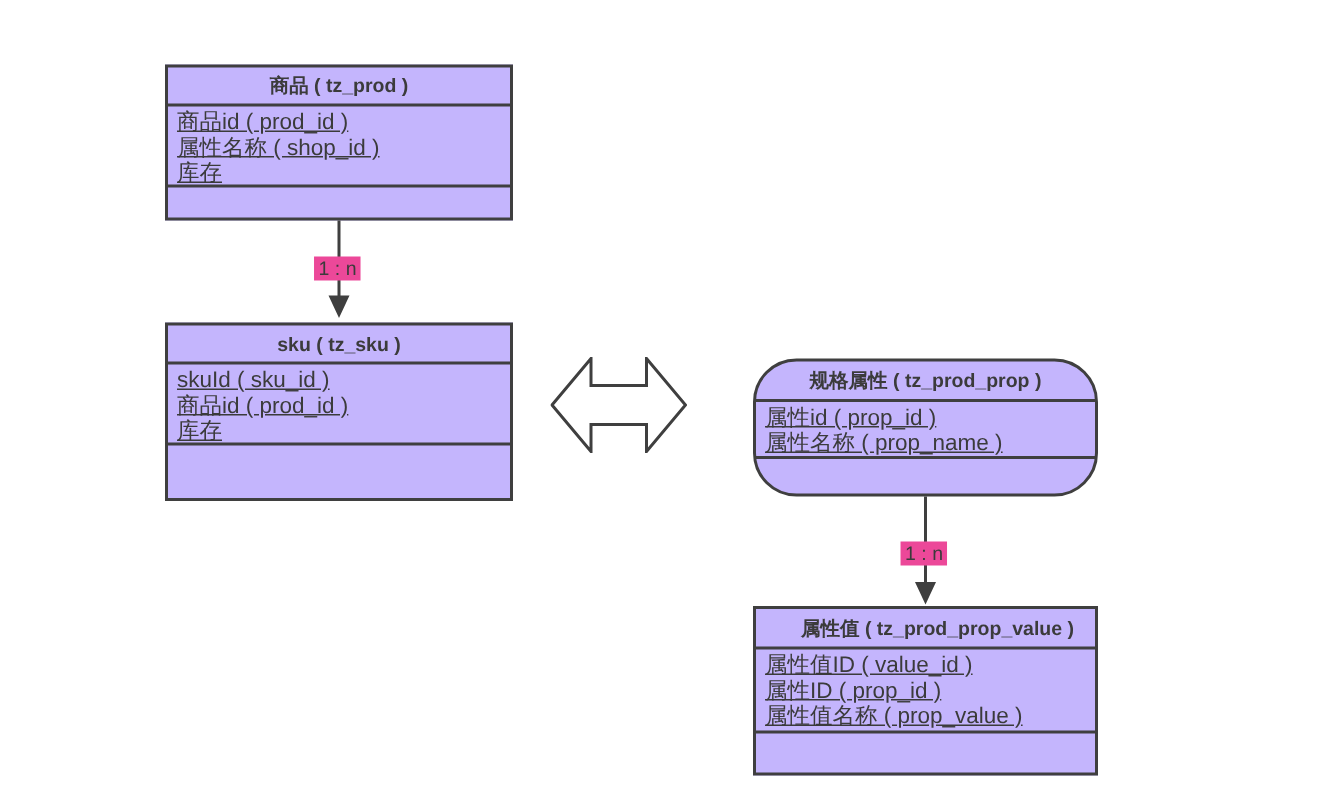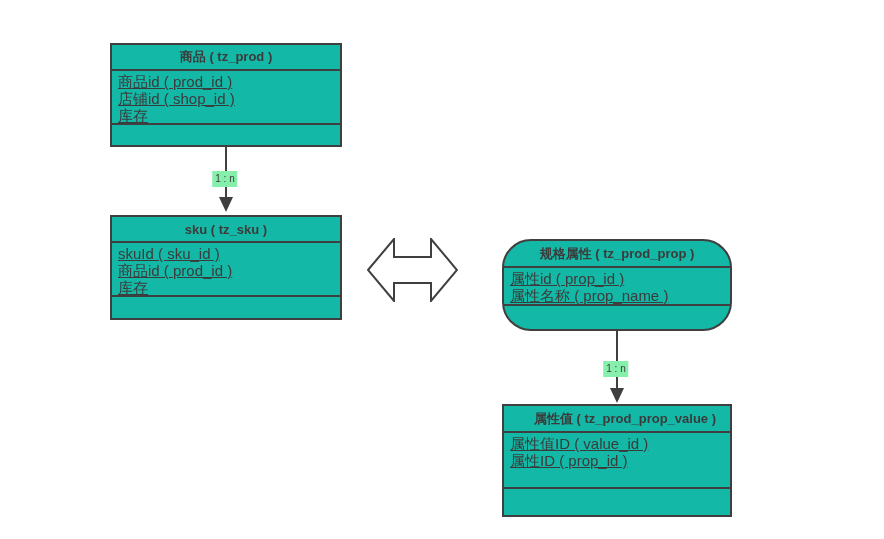--- a/index.html
+++ b/index.html
@@ -12,21 +12,21 @@
     width: 884px;
     height: 539px;
     background: #ffffff;
     font-family: "Liberation Sans", "DejaVu Sans", sans-serif;
     color: #3b3b3b;
     overflow: hidden;
   }
   .entity {
     position: absolute;
     box-sizing: border-box;
-    background: #14b8a6;
+    background: #c4b5fd;
     border: 2px solid #3f3f3f;
     display: flex;
     flex-direction: column;
   }
   .entity-title {
     flex: 0 0 auto;
     border-bottom: 2px solid #3f3f3f;
     font-size: 13px;
     font-weight: bold;
     display: flex;
@@ -57,51 +57,51 @@
     position: absolute;
     width: 0;
     height: 0;
     border-left: 7px solid transparent;
     border-right: 7px solid transparent;
     border-top: 15px solid #3f3f3f;
   }
   .cardinality {
     position: absolute;
     transform: translateX(-50%);
-    background: #86efac;
-    font-size: 10px;
+    background: #ec4899;
+    font-size: 13px;
     line-height: 16px;
     padding: 0 3px;
     white-space: nowrap;
     color: #3b3b3b;
   }
   .double-arrow {
     position: absolute;
   }
 </style>
 </head>
 <body>
 
 <div id="canvas">
 
   <div class="entity" style="left:110px; top:43px; width:232px; height:104px;">
     <div class="entity-title" style="height:24px;">商品 ( tz_prod )</div>
     <div class="entity-fields" style="height:50px;">
       <div class="entity-field">商品id ( prod_id )</div>
-      <div class="entity-field">店铺id ( shop_id )</div>
+      <div class="entity-field">属性名称 ( shop_id )</div>
       <div class="entity-field">库存</div>
     </div>
     <div class="entity-empty"></div>
   </div>
 
   <div class="vline" style="left:225px; top:147px; height:51px;"></div>
   <div class="arrowhead-down" style="left:219px; top:197px;"></div>
   <div class="cardinality" style="left:225px; top:171px;">1 : n</div>
 
-  <div class="entity" style="left:110px; top:215px; width:232px; height:105px;">
+  <div class="entity" style="left:110px; top:215px; width:232px; height:119px;">
     <div class="entity-title" style="height:24px;">sku ( tz_sku )</div>
     <div class="entity-fields" style="height:50px;">
       <div class="entity-field">skuId ( sku_id )</div>
       <div class="entity-field">商品id ( prod_id )</div>
       <div class="entity-field">库存</div>
     </div>
     <div class="entity-empty"></div>
   </div>
 
   <svg class="double-arrow" style="left:367px; top:238px;" width="91" height="64" viewBox="0 0 91 64">
@@ -119,17 +119,18 @@
 
   <div class="vline" style="left:616px; top:331px; height:58px;"></div>
   <div class="arrowhead-down" style="left:610px; top:388px;"></div>
   <div class="cardinality" style="left:616px; top:361px;">1 : n</div>
 
   <div class="entity" style="left:502px; top:404px; width:230px; height:113px;">
     <div class="entity-title" style="height:25px;padding-left:16px;">属性值 ( tz_prod_prop_value )</div>
     <div class="entity-fields" style="height:52px;">
       <div class="entity-field">属性值ID ( value_id )</div>
       <div class="entity-field">属性ID ( prop_id )</div>
+      <div class="entity-field">属性值名称 ( prop_value )</div>
     </div>
     <div class="entity-empty"></div>
   </div>
 
 </div>
 
 </body></html>

